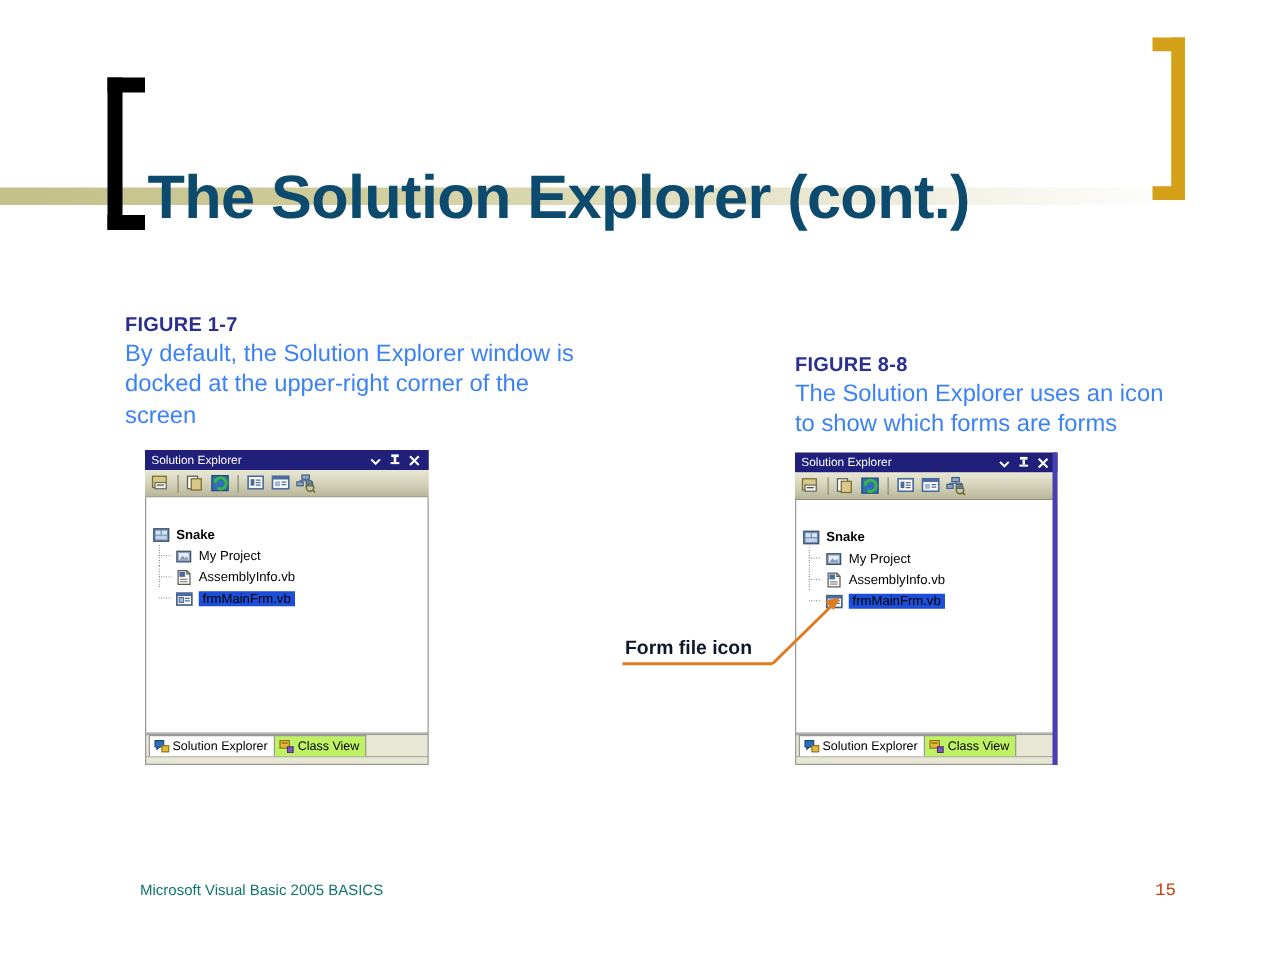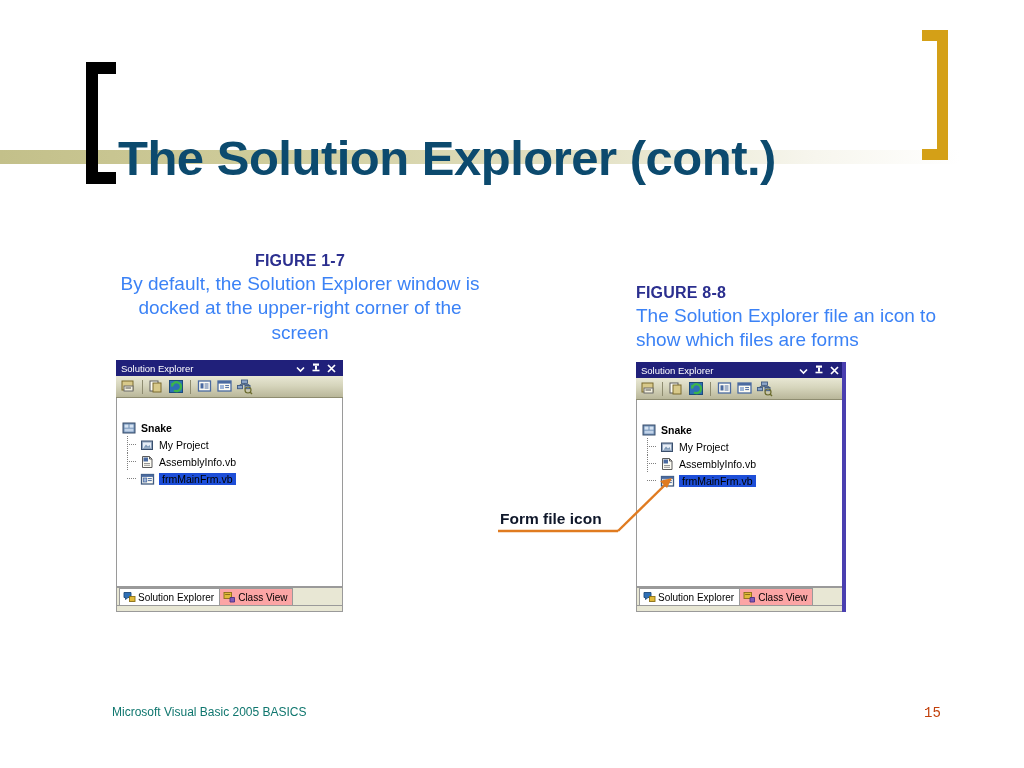--- a/index.html
+++ b/index.html
@@ -32,21 +32,21 @@
     letter-spacing: -0.5px; line-height: 1.05;
     white-space: nowrap;
     margin-top: 37px;
   }
 
   
   .fig-caption { position: absolute; font-family: "Liberation Sans", sans-serif; }
   .fig-label { font-size: 16px; font-weight: bold; color: #2b2f8f; letter-spacing: 0.2px; margin-bottom: 2px; }
   .fig-text { font-size: 19px; color: #3b82f6; line-height: 1.28; }
 
-  #fig17-caption { left: 120px; top: 252px; width: 360px; text-align: center; }
+  #fig17-caption { left: 100px; top: 252px; width: 360px; }
   #fig18-caption { left: 636px; top: 284px; width: 300px; }
 
   
   .se-window {
     position: absolute;
     background: #ffffff;
     box-sizing: border-box;
   }
   .se-titlebar {
     height: 16px; background: #20207a;
@@ -102,21 +102,21 @@
     display: flex; align-items: flex-end; padding-left: 2px; box-sizing: border-box;
   }
   .se-tab {
     display: flex; align-items: center; gap: 2px;
     height: 17px; padding: 0 5px 0 3px; font-size: 10px;
     border: 1px solid #9a9a9a; border-bottom: none;
     box-sizing: border-box; white-space: nowrap;
     font-family: "Liberation Sans", sans-serif; color: #000;
   }
   .se-tab.active { background: #ffffff; }
-  .se-tab.inactive { background: #fca5a5; border-left: none; }
+  .se-tab.inactive { background: #bef264; border-left: none; }
   .se-tab svg { display: block; flex: 0 0 auto; }
 
   .se-bottom-fill { height: 6px; background: #e8e7d4; border: 1px solid #9a9a9a; border-top: none; box-sizing: border-box;}
 
   .blue-edge { position: absolute; top: 0; right: 0; width: 4px; height: 100%; background: #4a3fb0; }
 
   
   #callout-text {
     position: absolute; left: 500px; top: 510px;
     font-size: 15.5px; font-weight: bold; color: #0f172a;
@@ -305,21 +305,21 @@
           </svg>
         </span>
         <span>Class View</span>
       </div>
     </div>
     <div class="se-bottom-fill"></div>
   </div>
 
   <div class="fig-caption" id="fig18-caption">
     <div class="fig-label">FIGURE 8-8</div>
-    <div class="fig-text">The Solution Explorer file an icon to show which files are forms</div>
+    <div class="fig-text">The Solution Explorer uses an icon to show which forms are forms</div>
   </div>
 
   <div class="se-window" id="win-right" style="left:636px; top:362px; width:210px; height:250px; display:flex; flex-direction:column;">
 
     <div class="se-titlebar">
       <div class="se-title-text">Solution Explorer</div>
       <div class="se-title-btns">
         <span>
           <svg width="9" height="9" viewBox="0 0 9 9">
               <path d="M1 3.5 L4.5 7 L8 3.5" stroke="#ffffff" stroke-width="1.6" fill="none"></path>

